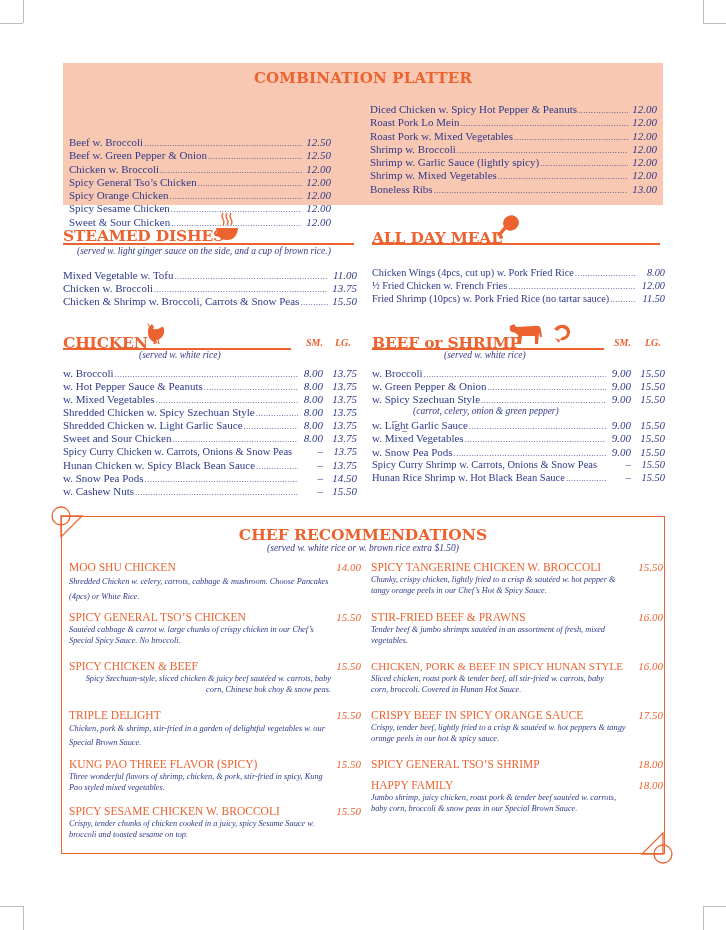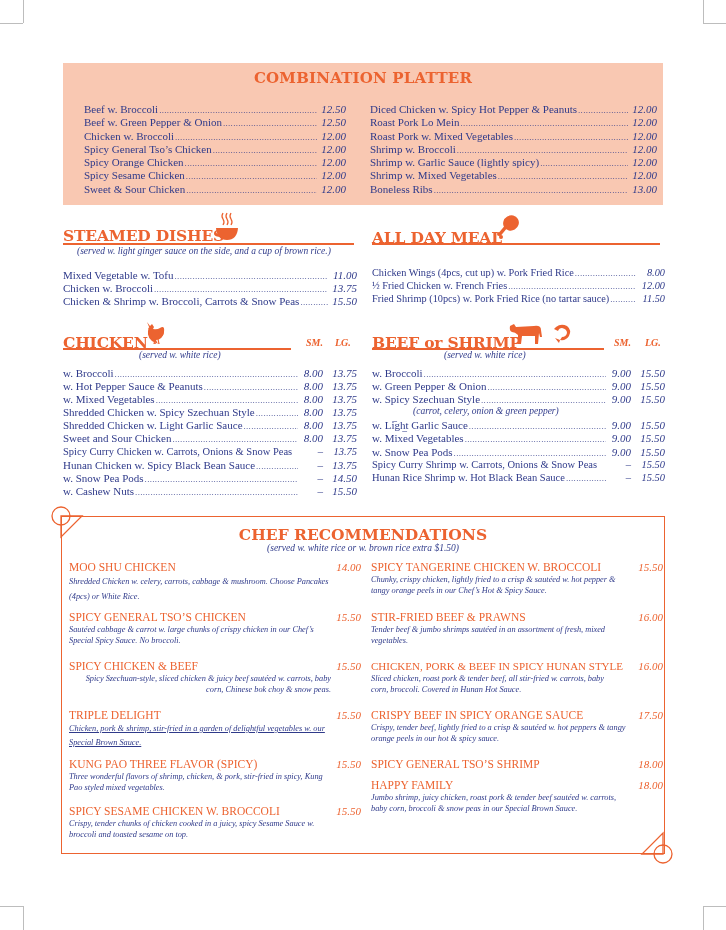--- a/index.html
+++ b/index.html
@@ -6,21 +6,21 @@
   html, body { width: 726px; height: 930px; background: #ffffff; overflow: hidden; }
   body { position: relative; font-family: "Liberation Serif", serif; color: #2f3a8a; }
 
   .crop { position: absolute; border-color: #bdbdbd; border-style: solid; border-width: 0; }
 
   
   .combo { position: absolute; left: 63px; top: 63px; width: 600px; height: 142px; background: #f9c8b2; }
   .combo-title { position: absolute; left: 0; right: 0; top: 6px; text-align: center; font-family: "DejaVu Serif", serif; font-weight: bold; font-size: 15px; color: #ec6330; letter-spacing: 0.2px; }
   .combo-sub { position: absolute; left: 0; right: 0; top: 24px; text-align: center; font-style: italic; font-size: 9.5px; color: #2f3a8a; }
   .combo-col { position: absolute; top: 40px; width: 262px; }
-  .combo-col.left { left: 21px; }
+  .combo-col.left { left: 6px; margin-top: 33px; }
   .combo-col.right { left: 307px; width: 287px; }
 
   .row { display: flex; align-items: baseline; height: 13.3px; font-size: 11px; white-space: nowrap; }
   .row .name { flex: 0 0 auto; }
   .row .dots { flex: 1 1 auto; overflow: hidden; color: #2f3a8a; font-size: 9px; margin: 0 1px; }
   .row .dots::before { content: "..................................................................................................................................................................................."; letter-spacing: 0.3px; }
   .row .price { flex: 0 0 auto; font-style: italic; text-align: right; min-width: 28px; }
   .row .sm, .row .lg { flex: 0 0 auto; font-style: italic; text-align: right; }
   .row .sm { width: 24px; }
   .row .lg { width: 34px; }
@@ -370,21 +370,21 @@
       <span class="rec-name">SPICY CHICKEN &amp; BEEF</span>
       <span class="rec-price">15.50</span>
     </div>
   <div class="rec-desc">Spicy Szechuan-style, sliced chicken &amp; juicy beef sautéed w. carrots, baby corn, Chinese bok choy &amp; snow peas.</div>
 </div>
 <div class="rec" style="left:69px;top:709px;">
   <div class="rec-head">
       <span class="rec-name">TRIPLE DELIGHT</span>
       <span class="rec-price">15.50</span>
     </div>
-  <div class="rec-desc" style="line-height:14px;text-decoration:underline;">Chicken, pork &amp; shrimp, stir-fried in a garden of delightful vegetables w. our Special Brown Sauce.</div>
+  <div class="rec-desc" style="line-height:14px;">Chicken, pork &amp; shrimp, stir-fried in a garden of delightful vegetables w. our Special Brown Sauce.</div>
 </div>
 <div class="rec" style="left:69px;top:758px;">
   <div class="rec-head">
       <span class="rec-name">KUNG PAO THREE FLAVOR (SPICY)</span>
       <span class="rec-price">15.50</span>
     </div>
   <div class="rec-desc">Three wonderful flavors of shrimp, chicken, &amp; pork, stir-fried in spicy, Kung Pao styled mixed vegetables.</div>
 </div>
 <div class="rec" style="left:69px;top:805px;">
   <div class="rec-head">

